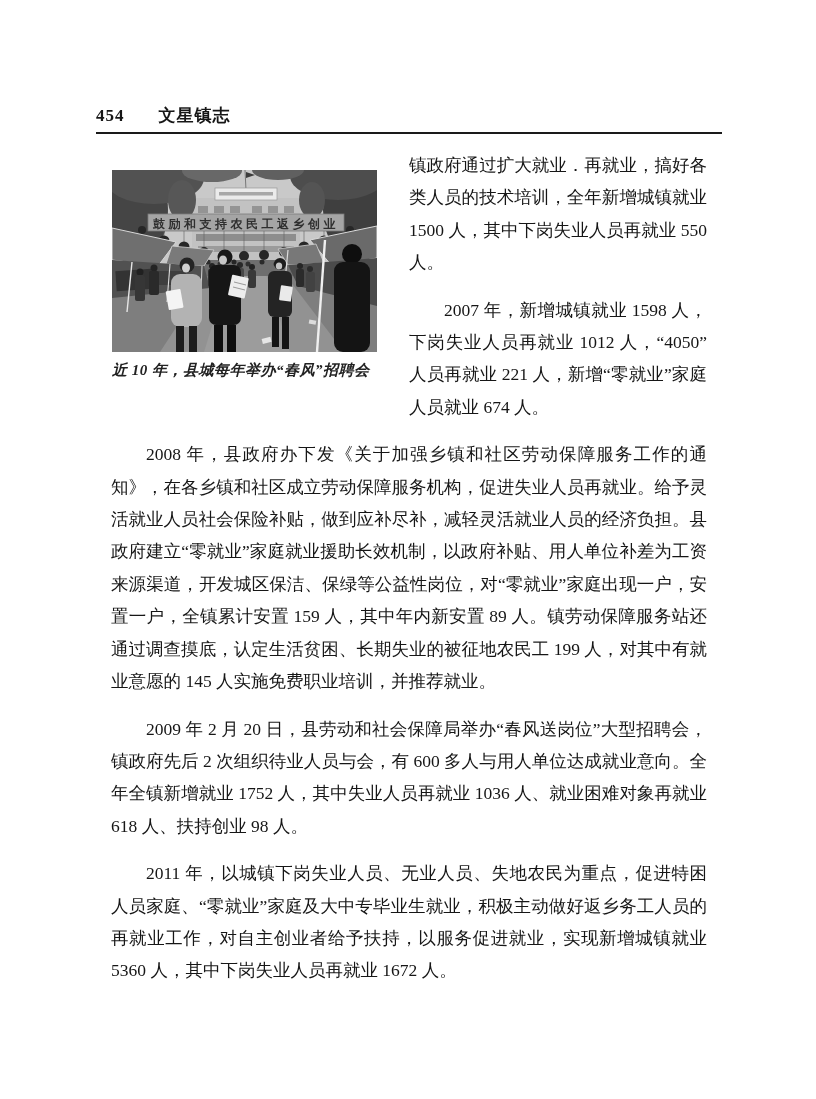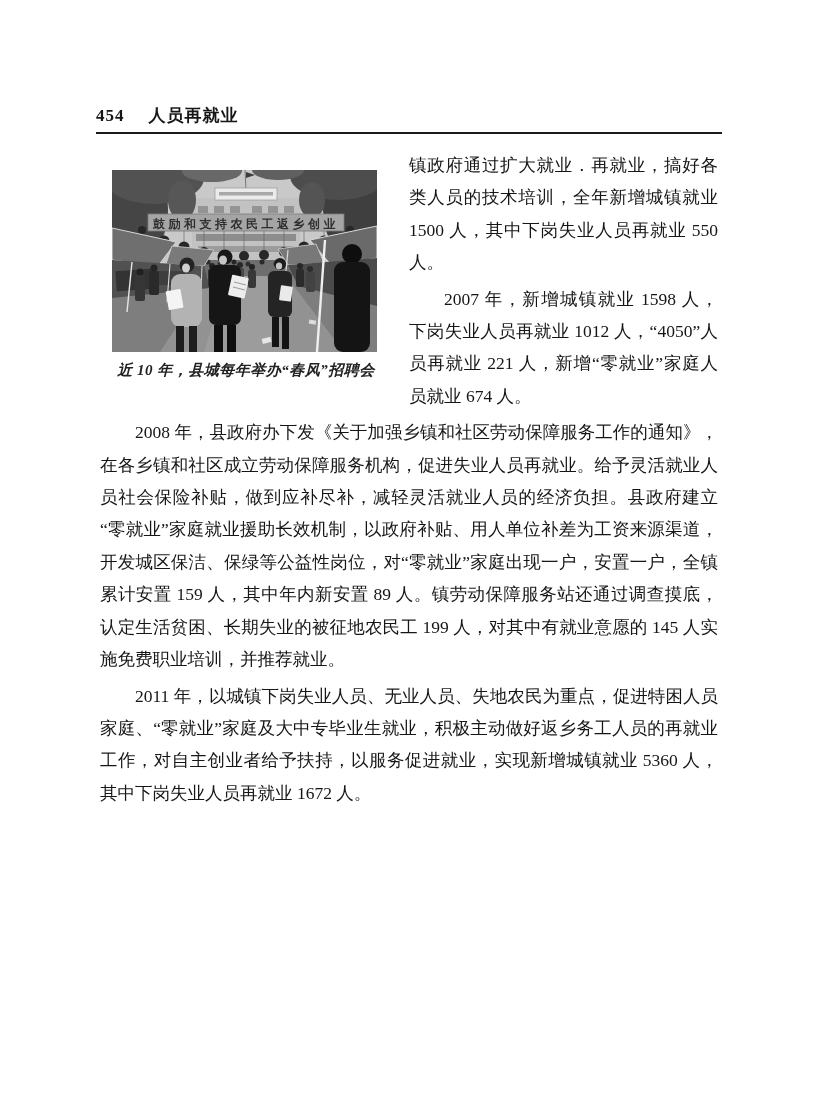--- a/index.html
+++ b/index.html
@@ -14,68 +14,68 @@
     box-sizing: border-box;
   }
   .margins { margin-left: 96px; margin-right: 94px; }
   .running-head {
     padding-top: 104px;
     font-size: 17px;
     font-weight: bold;
     letter-spacing: 1px;
     display: flex;
     align-items: baseline;
-    gap: 24px;
+    gap: 34px;
   }
   .head-rule {
     margin-top: 5px;
     border-bottom: 2px solid #1a1a1a;
     height: 0;
   }
   .content {
     margin-top: 15px;
     font-size: 17.5px;
     line-height: 32.4px;
     text-align: justify;
   }
-  .content p { margin: 4px; text-indent: 2em; }
+  .content p { margin: 15px; text-indent: 2em; }
   .content p.no-indent { text-indent: 0; }
   figure.photo-figure {
     float: left;
     width: 268px;
     margin: 5px 13px 2px 0;
     padding: 16px;
   }
   .photo-frame {
     width: 265px;
     height: 182px;
     background: #cfcfcf;
     overflow: hidden;
   }
   .photo-frame svg { display: block; }
   figcaption {
     font-size: 15px;
     line-height: 20px;
-    text-align: center;
+    text-align: left;
     font-style: italic;
     font-weight: bold;
     padding-top: 8px;
     letter-spacing: 0.5px;
     color: #222;
   }
 </style>
 </head>
 <body>
 
 <div class="page">
 
   <div class="margins">
     <div class="running-head">
       <span>454</span>
-      <span>人员再就业</span>
+      <span>文星镇志</span>
     </div>
     <div class="head-rule"></div>
 
     <div class="content">
 
       <figure class="photo-figure">
         <div class="photo-frame">
           <svg width="265" height="182" viewBox="0 0 265 182" xmlns="http://www.w3.org/2000/svg">
 
             <rect x="0" y="0" width="265" height="182" fill="#c9c9c9"></rect>
@@ -247,17 +247,18 @@
               <rect x="197" y="150" width="7" height="4" fill="#dcdcdc" transform="rotate(10 200 152)"></rect>
             </g>
           </svg>
         </div>
         <figcaption>近 10 年，县城每年举办“春风”招聘会</figcaption>
       </figure>
 
       <p class="no-indent">镇政府通过扩大就业．再就业，搞好各类人员的技术培训，全年新增城镇就业 1500 人，其中下岗失业人员再就业 550 人。</p>
       <p>2007 年，新增城镇就业 1598 人，下岗失业人员再就业 1012 人，“4050”人员再就业 221 人，新增“零就业”家庭人员就业 674 人。</p>
       <p>2008 年，县政府办下发《关于加强乡镇和社区劳动保障服务工作的通知》，在各乡镇和社区成立劳动保障服务机构，促进失业人员再就业。给予灵活就业人员社会保险补贴，做到应补尽补，减轻灵活就业人员的经济负担。县政府建立“零就业”家庭就业援助长效机制，以政府补贴、用人单位补差为工资来源渠道，开发城区保洁、保绿等公益性岗位，对“零就业”家庭出现一户，安置一户，全镇累计安置 159 人，其中年内新安置 89 人。镇劳动保障服务站还通过调查摸底，认定生活贫困、长期失业的被征地农民工 199 人，对其中有就业意愿的 145 人实施免费职业培训，并推荐就业。</p>
+      <p>2009 年 2 月 20 日，县劳动和社会保障局举办“春风送岗位”大型招聘会，镇政府先后 2 次组织待业人员与会，有 600 多人与用人单位达成就业意向。全年全镇新增就业 1752 人，其中失业人员再就业 1036 人、就业困难对象再就业 618 人、扶持创业 98 人。</p>
       <p>2011 年，以城镇下岗失业人员、无业人员、失地农民为重点，促进特困人员家庭、“零就业”家庭及大中专毕业生就业，积极主动做好返乡务工人员的再就业工作，对自主创业者给予扶持，以服务促进就业，实现新增城镇就业 5360 人，其中下岗失业人员再就业 1672 人。</p>
 
     </div>
   </div>
 </div>
 
 </body></html>

